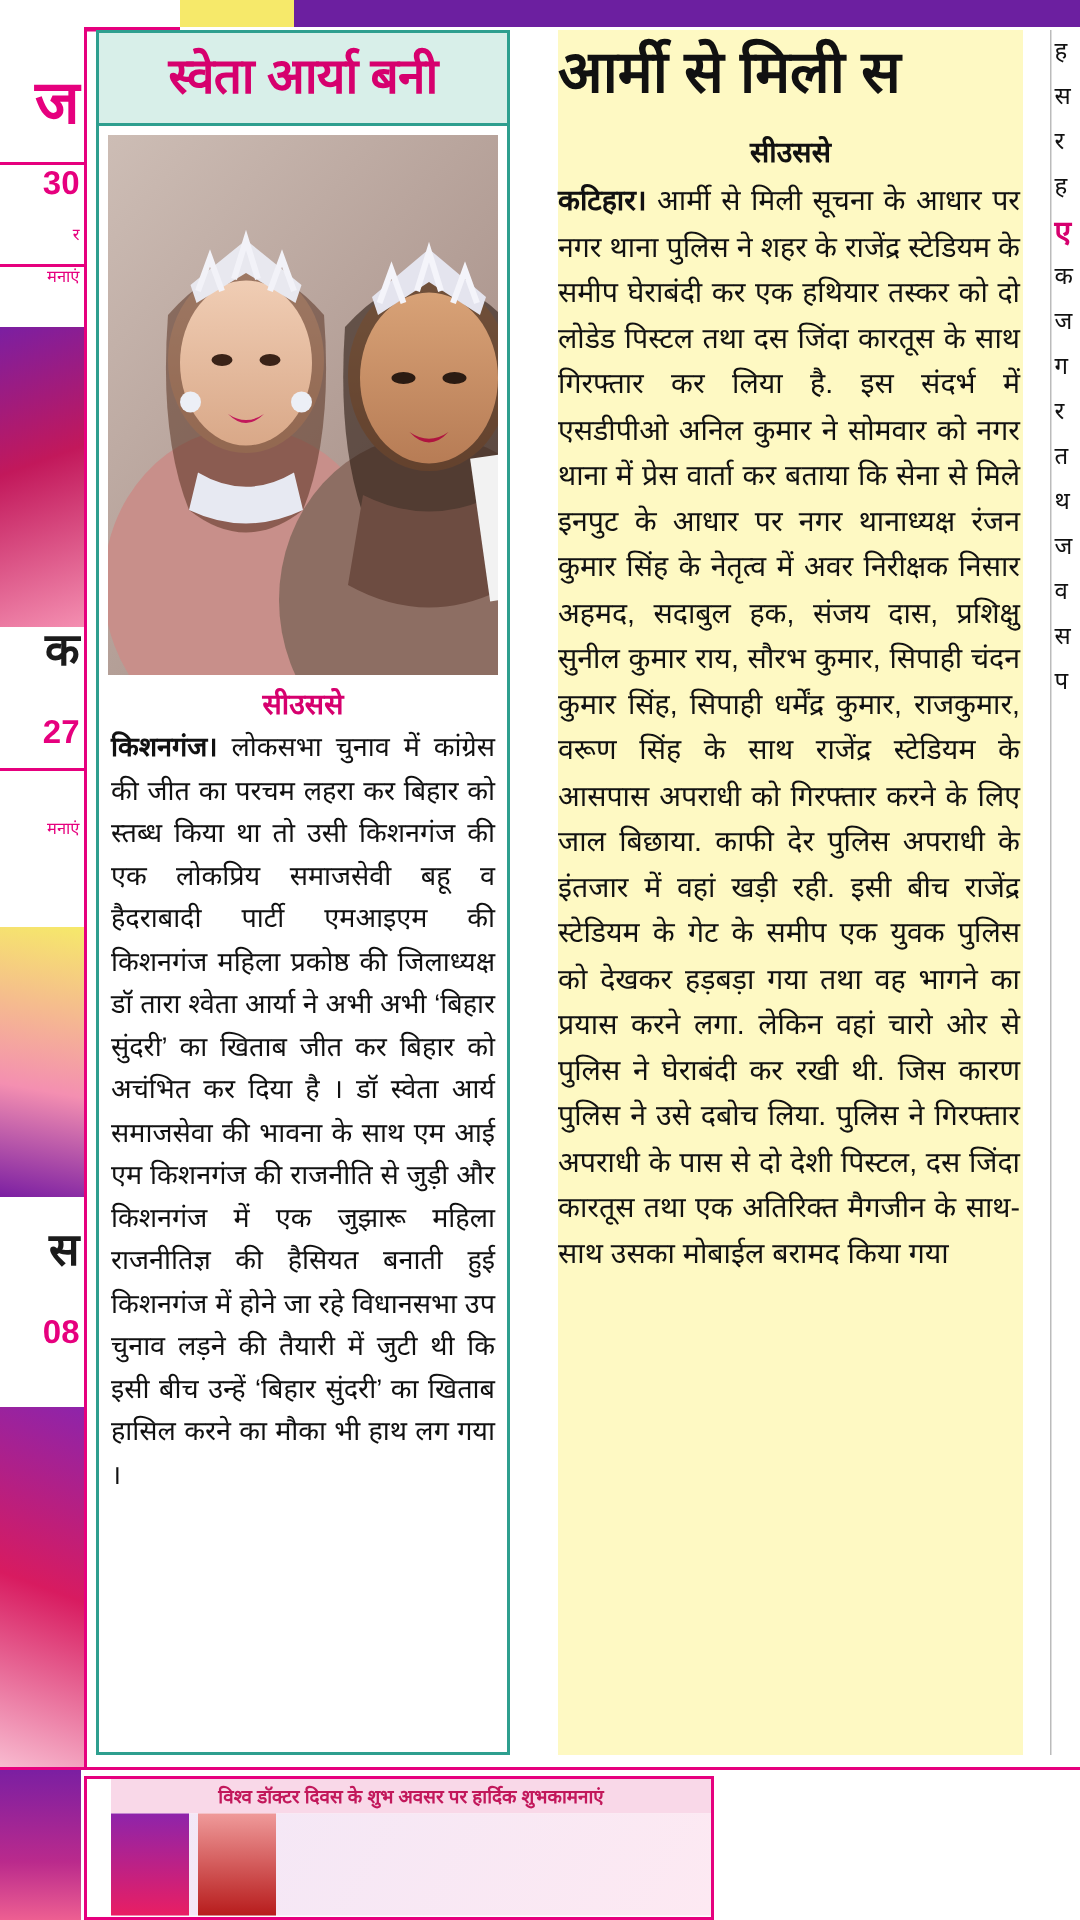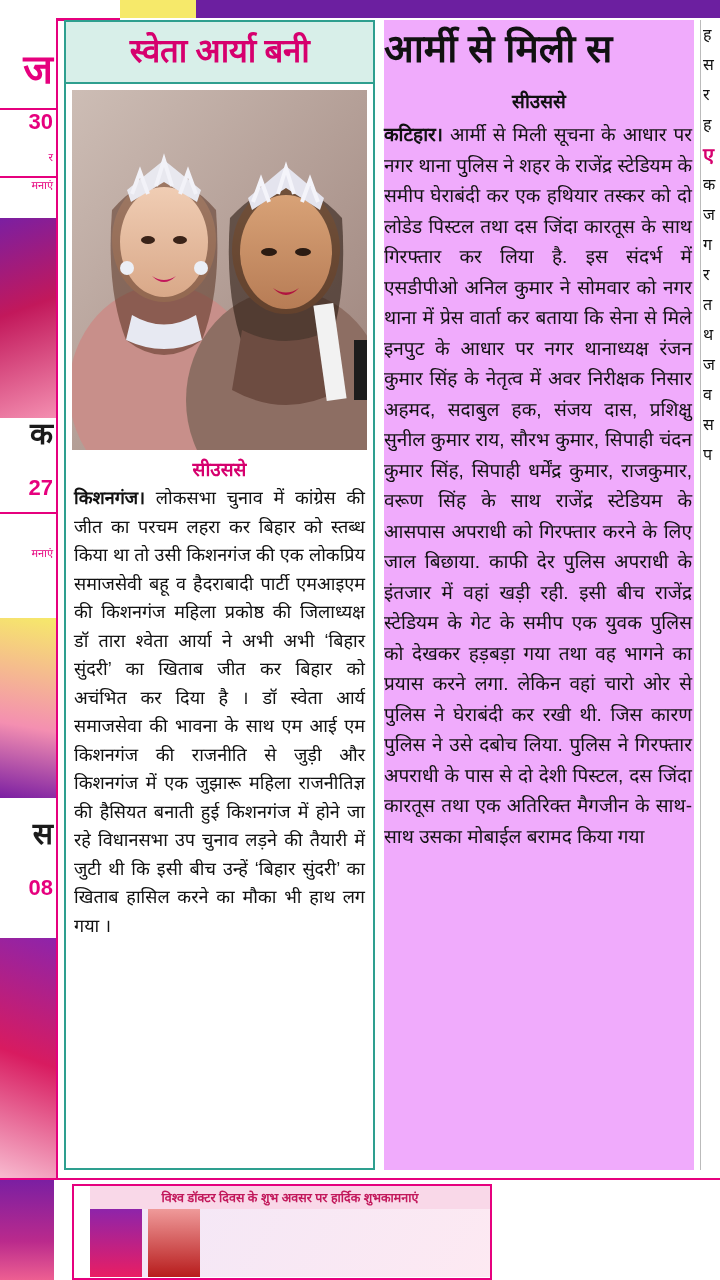--- a/index.html
+++ b/index.html
@@ -98,21 +98,21 @@
   .page {
     position: absolute;
     left: 58px; top: 20px;
     width: 662px; height: 1150px;
   }
 
   
   .col-left {
     position: absolute;
     left: 6px; top: 0;
-    width: 311px; height: 1150px;
+    width: 276px; height: 1150px;
     border: 2px solid #2e9f8f;
     box-sizing: border-box;
     background: #ffffff;
   }
   .headline-box {
     background: #d8efe9;
     border-bottom: 2px solid #2e9f8f;
     padding: 8px 6px 10px 6px;
     text-align: center;
   }
@@ -145,23 +145,23 @@
     font-size: 18px;
     line-height: 28.5px;
     text-align: justify;
     color: #111;
   }
   .body-text b { font-weight: bold; }
 
   
   .col-right {
     position: absolute;
-    left: 326px; top: 0;
+    left: 314px; top: 0;
     width: 310px; height: 1150px;
-    background: #f0abfc;
+    background: #fef9c3;
   }
   .r-headline {
     font-family: "Liberation Sans", sans-serif;
     font-weight: bold;
     font-size: 39px;
     line-height: 58px;
     color: #111;
     white-space: nowrap;
     overflow: hidden;
   }
@@ -356,21 +356,21 @@
     <div class="sliver-text">ज</div>
     <div class="sliver-text">व</div>
     <div class="sliver-text">स</div>
     <div class="sliver-text">प</div>
   </div>
 </div>
 
 <div class="bottom-band">
   <div class="ad-left-strip"></div>
 
-  <div class="ad-box" style="left:72px; width:420px;padding-left:16px;">
+  <div class="ad-box" style="left:56px; width:420px;padding-left:16px;">
     <div class="ad-title">विश्व डॉक्टर दिवस के शुभ अवसर पर हार्दिक शुभकामनाएं</div>
     <div class="ad-body">
       <div class="ad-swatch" style="left:0; background:linear-gradient(180deg,#8e24aa,#e91e63);"></div>
       <div class="ad-swatch" style="left:58px; background:linear-gradient(180deg,#ef9a9a,#b71c1c);"></div>
     </div>
   </div>
 
 </div>
 
 </body></html>

